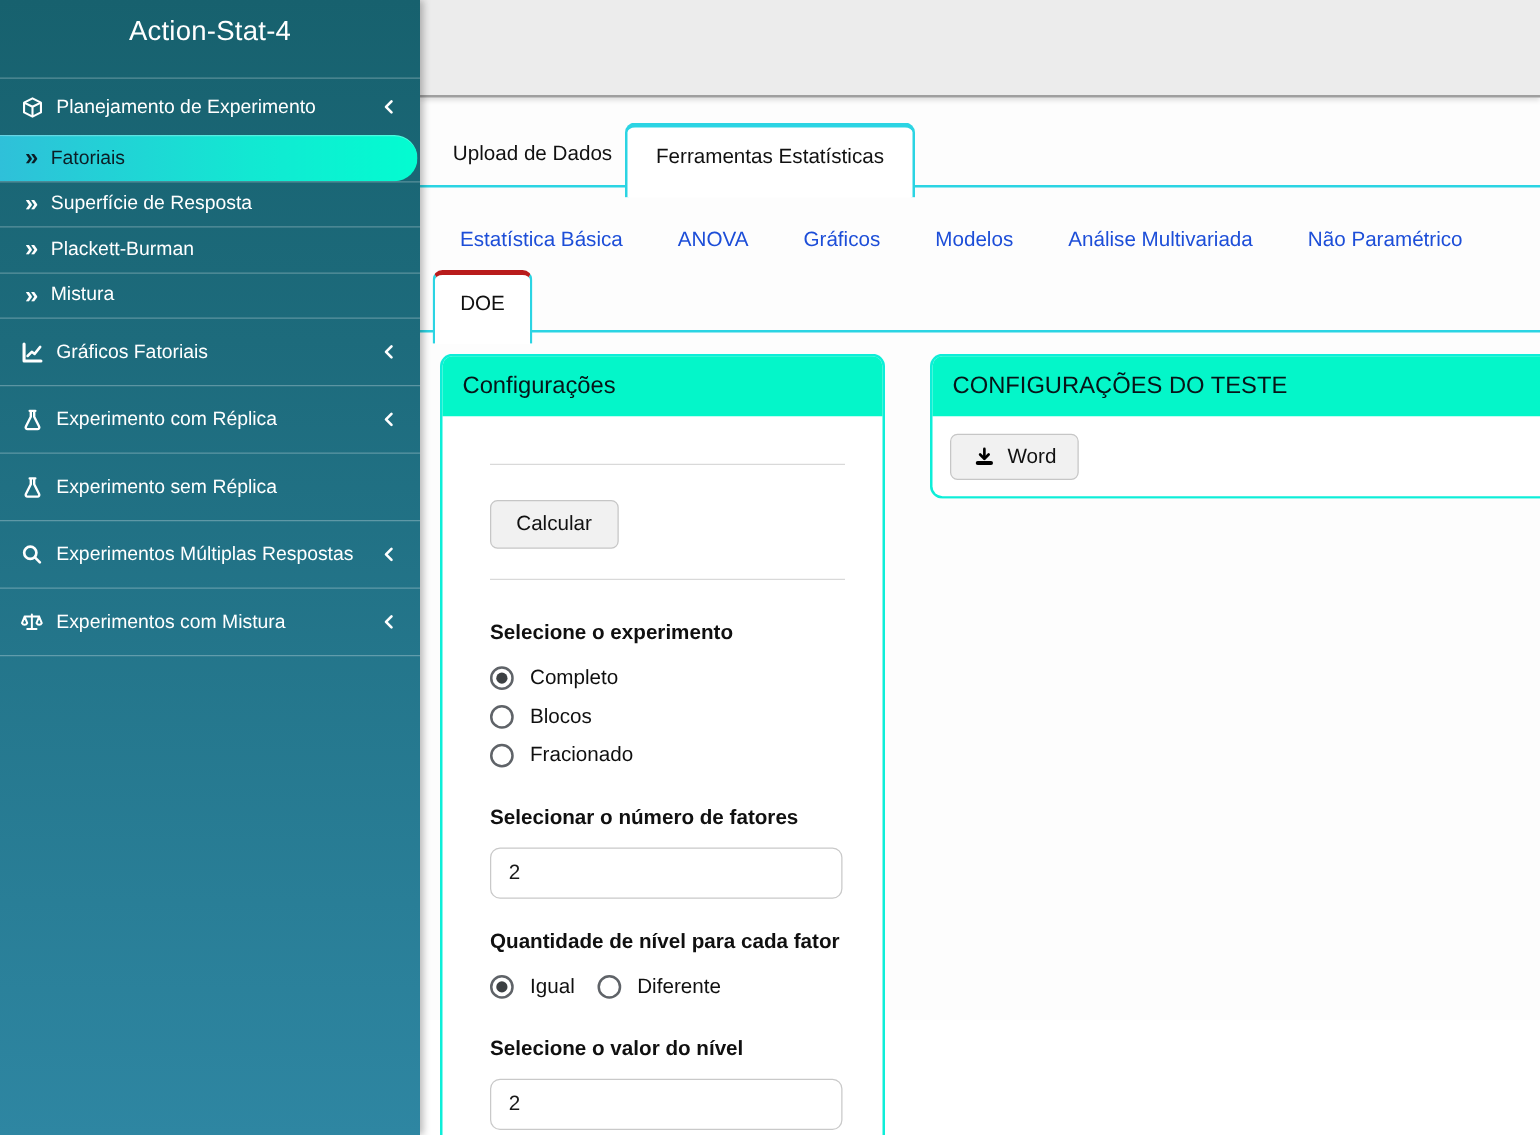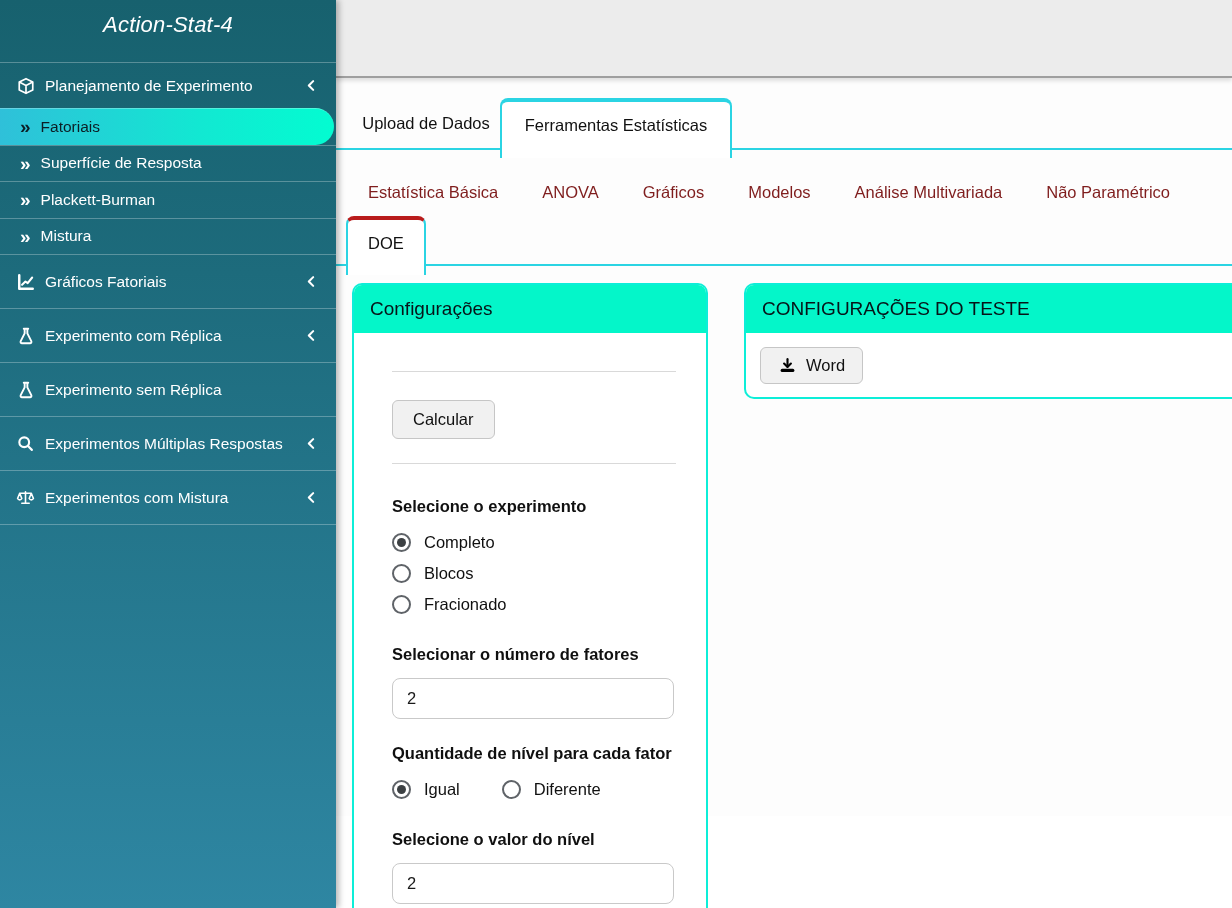--- a/index.html
+++ b/index.html
@@ -4,21 +4,21 @@
 <style>
   * { box-sizing: border-box; margin: 0; padding: 0; }
   html,body { width:1232px; height:908px; overflow:hidden;
     font-family:"Liberation Sans","DejaVu Sans",sans-serif; background:#ffffff; }
 
   
   .sidebar { position:absolute; left:0; top:0; width:336px; height:908px;
     background:linear-gradient(180deg,#17616e 0%,#1d6b7c 30%,#2e86a2 100%);
     box-shadow:3px 0 6px rgba(0,0,0,0.28); z-index:10; color:#fff; }
   .sidebar-title { height:62px; display:flex; align-items:flex-start; justify-content:center;
-    padding-top:12px; font-size:22px; letter-spacing:.2px;font-style:italic; }
+    padding-top:12px; font-size:22px; letter-spacing:.2px; }
   .menu-group { height:46px; display:flex; align-items:center; gap:10px;
     padding:0 16px; border-top:1px solid rgba(255,255,255,0.28);
     font-size:15.5px; cursor:pointer; position:relative; }
   .menu-group.tall { height:54px; }
   .menu-group .chev { position:absolute; right:16px; top:50%; transform:translateY(-50%); }
   .submenu-item { height:36.5px; display:flex; align-items:center; gap:10px;
     padding:0 16px 0 20px; border-top:1px solid rgba(255,255,255,0.28);
     font-size:15.5px; cursor:pointer; }
   .submenu-item .dbl { font-size:19px; font-weight:700; line-height:1; }
   .submenu-item.active { background:linear-gradient(90deg,#2fc0d9 0%,#12e8d2 60%,#03fcd1 100%);
@@ -38,21 +38,21 @@
   .tab1 { position:absolute; top:0; height:50px; display:flex; align-items:center;
     justify-content:center; font-size:16.5px; color:#111; cursor:pointer; }
   .tab1.inactive { left:0; width:180px; }
   .tab1.active { left:164px; width:232px; height:60px; background:#fff; z-index:2;
     border:2px solid #2bd4e3; border-top:4px solid #2bd4e3; border-bottom:none;
     border-radius:8px 8px 0 0; padding-bottom:10px; }
 
   
   .tabbar2-row { display:flex; padding-left:10px; margin-top:14px; }
   .tab2 { padding:0 22px; height:40px; display:flex; align-items:center;
-    font-size:16.5px; color:#7f1d1d; cursor:pointer; }
+    font-size:16.5px; color:#1d4ed8; cursor:pointer; }
   .tabbar2-bottom { position:relative; height:59px; margin-top:4px; }
   .tabbar2-bottom .baseline { position:absolute; top:48px; left:0; right:0; height:2px; background:#2bd4e3; }
   .tab2-active { position:absolute; left:10px; top:0; width:80px; height:59px; background:#fff; z-index:2;
     border:2px solid #2bd4e3; border-top:4px solid #b91c1c; border-bottom:none;
     border-radius:8px 8px 0 0; display:flex; align-items:center; justify-content:center;
     font-size:16.5px; color:#111; cursor:pointer; padding-bottom:8px; }
 
   
   .panels { display:flex; align-items:flex-start; gap:36px; padding-left:16px; margin-top:8px; }
   .panel { border:2px solid #0deed8; background:#fff; }
@@ -65,21 +65,21 @@
   .rule-1 { margin-top:38px; }
   .rule-2 { margin-top:24px; }
   .btn { background:#f1f1f1; border:1px solid #c6c6c6; border-radius:6px;
     font-size:16.5px; color:#111; cursor:pointer; font-family:inherit; }
   .btn-calc { margin-top:28px; padding:9px 20px; display:inline-block; }
   .field-label { font-weight:700; font-size:16.5px; color:#101010; line-height:25px; }
   .lbl-1 { margin-top:30px; }
   .lbl-2 { margin-top:22px; }
   .radio-row { display:flex; align-items:center; gap:13px; height:31px; cursor:pointer; font-size:16.5px; color:#101010; }
   .radio-col { margin-top:8px; }
-  .radio-inline { display:flex; gap:42px; margin-top:8px; }
+  .radio-inline { display:flex; gap:18px; margin-top:8px; }
   .radio { width:19px; height:19px; border:2px solid #5f6368; border-radius:50%;
     display:inline-flex; align-items:center; justify-content:center; flex:0 0 auto; background:#fff; }
   .radio.checked::after { content:""; width:9px; height:9px; border-radius:50%; background:#3c4043; }
   .text-input { width:282px; height:41px; border:1px solid #c9c9c9; border-radius:8px;
     padding:0 14px; font-size:16.5px; color:#1a1a1a; margin-top:11px; display:block;
     font-family:inherit; background:#fff; outline:none; }
 
   .panel-test { flex:1; border-right:none; border-radius:10px 0 0 10px; }
   .panel-test .panel-header { border-radius:8px 0 0 0; }
   .panel-test-body { padding:14px 16px 13px 14px; }

